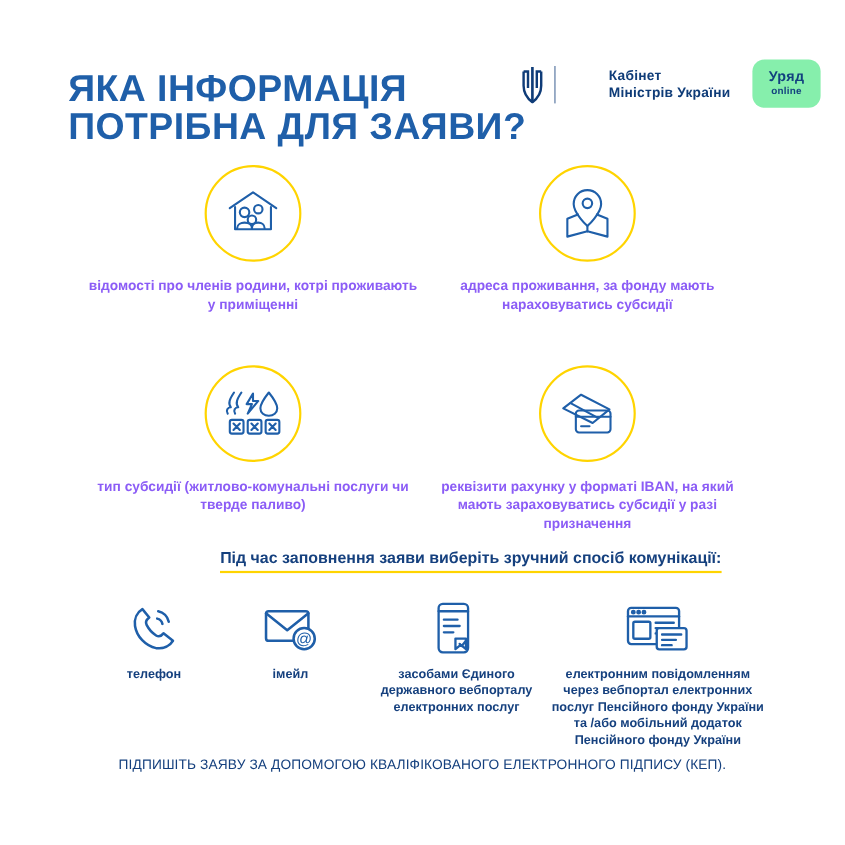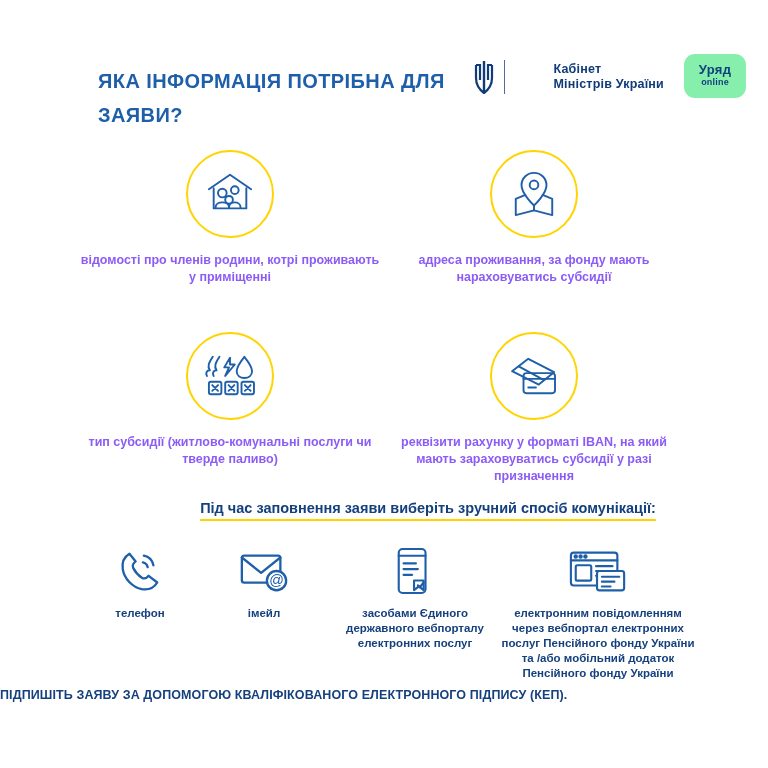--- a/index.html
+++ b/index.html
@@ -28,27 +28,26 @@
     top: 52px;
     left: 0;
     width: 768px;
     height: 90px;
   }
   .title {
     position: absolute;
     left: 62px;
     top: 12px;
     width: 420px;
-    font-size: 20px;
+    font-size: 34px;
     line-height: 34px;
     font-weight: bold;
     letter-spacing: 0.4px;
     color: #1f5fa9;
     text-transform: uppercase;
-    margin-left: 36px;
   }
   .brand {
     position: absolute;
     right: 104px;
     top: 8px;
     display: flex;
     align-items: center;
     gap: 9px;
   }
   .brand-emblem {
@@ -187,22 +186,23 @@
   .contact.k2 { left: 202px; top: 4px;  width: 124px; }
   .contact.k3 { left: 330px; top: 4px;  width: 170px; }
   .contact.k4 { left: 498px; top: 4px;  width: 200px; }
 
   
   .footer {
     position: absolute;
     top: 688px;
     left: 0;
     width: 768px;
+    text-align: center;
     font-size: 12.5px;
-    font-weight: bold;
+    font-weight: normal;
     color: #15407e;
     letter-spacing: .1px;
   }
 
   svg { display: block; }
 </style>
 </head>
 <body>
 
 <div class="page">

